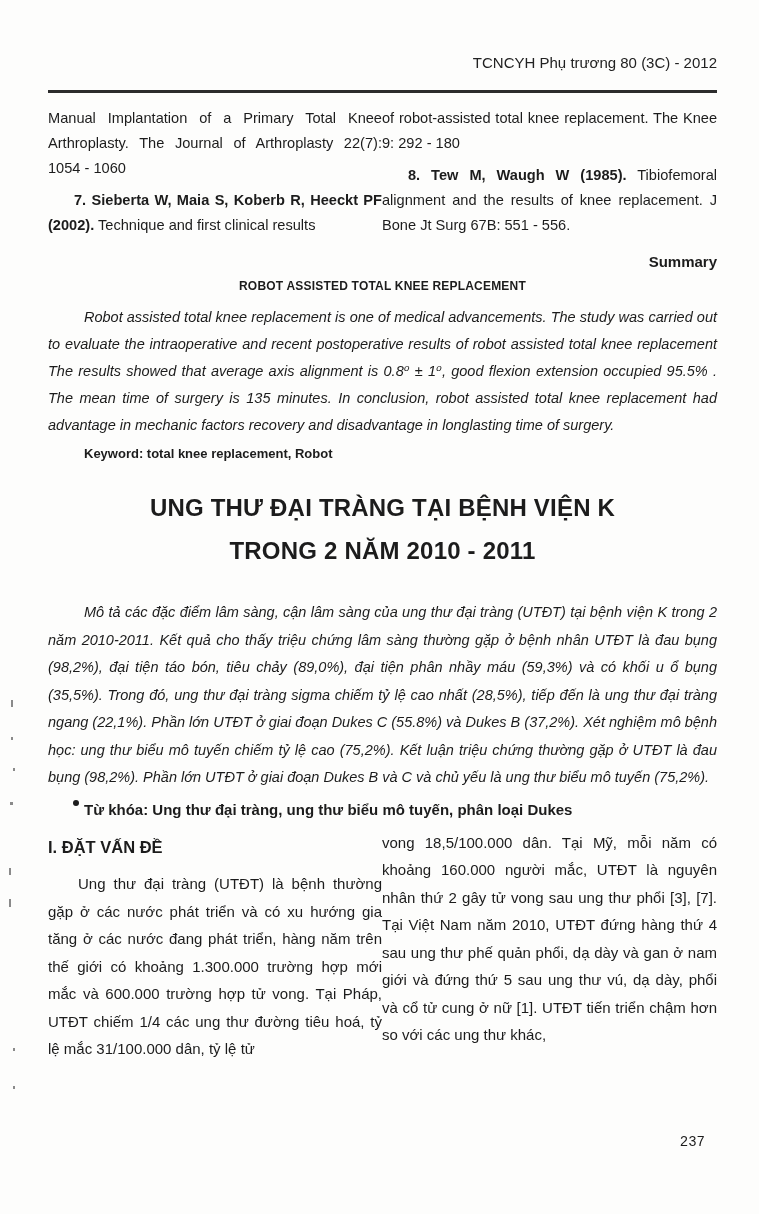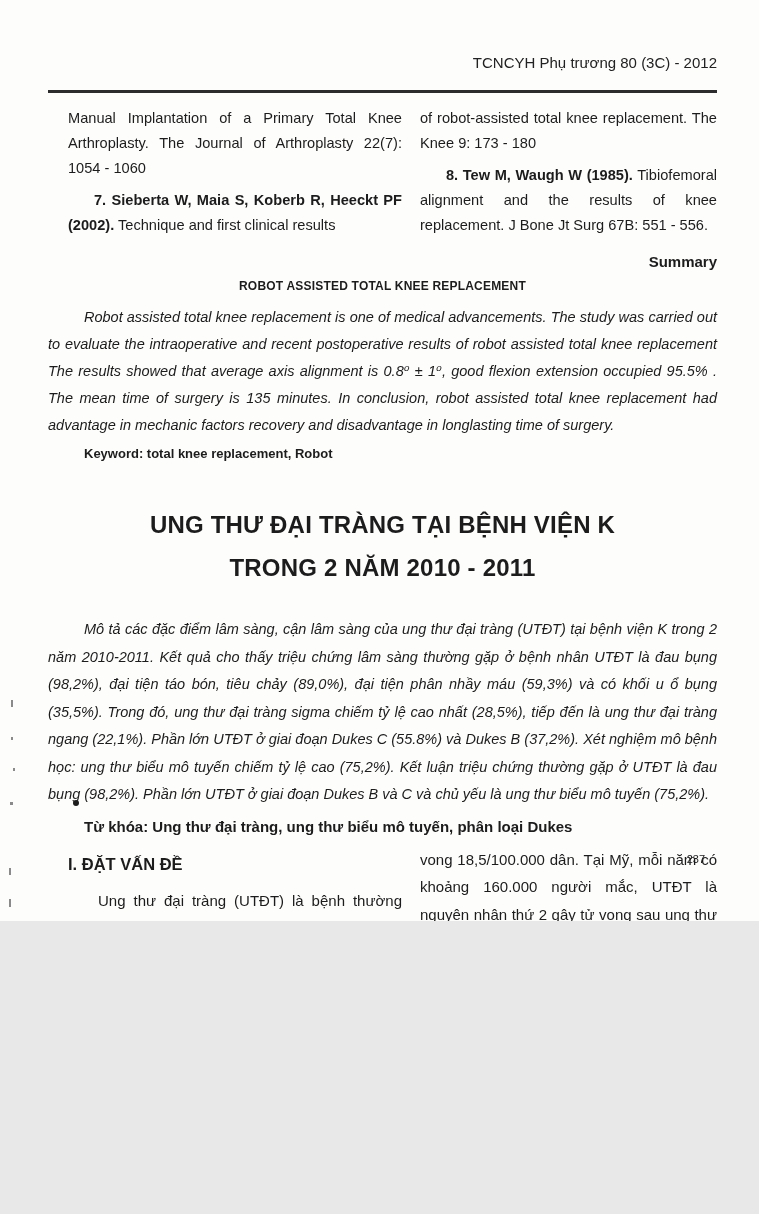--- a/index.html
+++ b/index.html
@@ -1,38 +1,38 @@
 <!DOCTYPE html>
 <html><head>
 <meta charset="utf-8">
 <style>
   html,body{margin:0;padding:0;background:#e8e8e8;}
   .page{
     position:relative;
-    width:759px;height:921px;
+    width:759px;height:1214px;
     margin:0 auto;
     background:#fdfdfc;
     color:#1c1c1c;
     font-family:"Liberation Sans","DejaVu Sans",sans-serif;
     overflow:hidden;
     box-sizing:border-box;
     padding:0 42px 0 48px;
   }
   .header-line{
     margin-top:54px;
     text-align:right;
     font-size:15px;
     color:#222;
   }
   .rule{
     margin-top:19px;
     height:3px;
     background:#2c2c2c;
   }
-  .two-col{display:flex;gap:18px;margin-left:20px;}
+  .two-col{display:flex;}
   .col-l{flex:0 0 334px;}
   .col-r{flex:1;}
   .refs{
     margin-top:13px;
     font-size:14.6px;
     line-height:25px;
     text-align:justify;
   }
   .refs p{margin:0;}
   .refs .cont{text-indent:0;}
@@ -59,21 +59,21 @@
     text-align:justify;
     text-indent:36px;
   }
   .keyword-line{
     margin:7px 0 0 0;
     font-weight:bold;
     font-size:13px;
     text-indent:36px;
   }
   .article-title{
-    margin-top:42px;
+    margin-top:25px;
     text-align:center;
     font-weight:bold;
     font-size:24px;
     line-height:43px;
     letter-spacing:.2px;
   }
   .authors-block{
     margin-top:23px;
     text-align:right;
     padding-right:28px;
@@ -103,22 +103,23 @@
   .body-cols h2{
     margin:5px 0 9px 0;
     font-size:16.5px;
     font-weight:bold;
   }
   .body-cols p{margin:0;}
   .body-cols .col-l p{text-indent:30px;}
   .page-number{
     position:absolute;
     right:54px;
-    bottom:56px;
-    font-size:11px;
+    bottom:64px;
+    font-size:14px;
+    font-family:Liberation Mono, monospace;
   }
   
   .artifact{position:absolute;background:#8a8a8a;}
   .a1{left:11px;top:700px;width:2px;height:7px;}
   .a2{left:11px;top:737px;width:2px;height:3px;}
   .a3{left:13px;top:768px;width:2px;height:3px;}
   .a4{left:10px;top:802px;width:3px;height:3px;}
   .a5{left:9px;top:868px;width:2px;height:7px;}
   .a6{left:9px;top:899px;width:2px;height:8px;}
   .a7{left:13px;top:1048px;width:2px;height:3px;}
@@ -132,21 +133,21 @@
 
   <div class="header-line">TCNCYH Phụ trương 80 (3C) - 2012</div>
   <div class="rule"></div>
 
   <div class="refs two-col">
     <div class="col-l">
       <p class="cont">Manual Implantation of a Primary Total Knee Arthroplasty. The Journal of Arthroplasty 22(7): 1054 - 1060</p>
       <p class="entry"><b>7. Sieberta W, Maia S, Koberb R, Heeckt PF (2002).</b><span> Technique and first clinical results</span></p>
     </div>
     <div class="col-r">
-      <p class="cont">of robot-assisted total knee replacement. The Knee 9: 173 - 180</p>
+      <p class="cont">of robot-assisted total knee replacement. The Knee 9: 292 - 180</p>
       <p class="entry"><b>8. Tew M, Waugh W (1985).</b><span> Tibiofemoral alignment and the results of knee replacement. J Bone Jt Surg 67B: 551 - 556.</span></p>
     </div>
   </div>
 
   <div class="summary-label">Summary</div>
   <div class="summary-title">ROBOT ASSISTED TOTAL KNEE REPLACEMENT</div>
   <p class="en-abstract">Robot assisted total knee replacement is one of medical advancements. The study was carried out to evaluate the intraoperative and recent postoperative results of robot assisted total knee replacement The results showed that average axis alignment is 0.8⁰ ± 1⁰, good flexion extension occupied 95.5% . The mean time of surgery is 135 minutes. In conclusion, robot assisted total knee replacement had advantage in mechanic factors recovery and disadvantage in longlasting time of surgery.</p>
   <p class="keyword-line">Keyword: total knee replacement, Robot</p>
 
   <div class="article-title">

